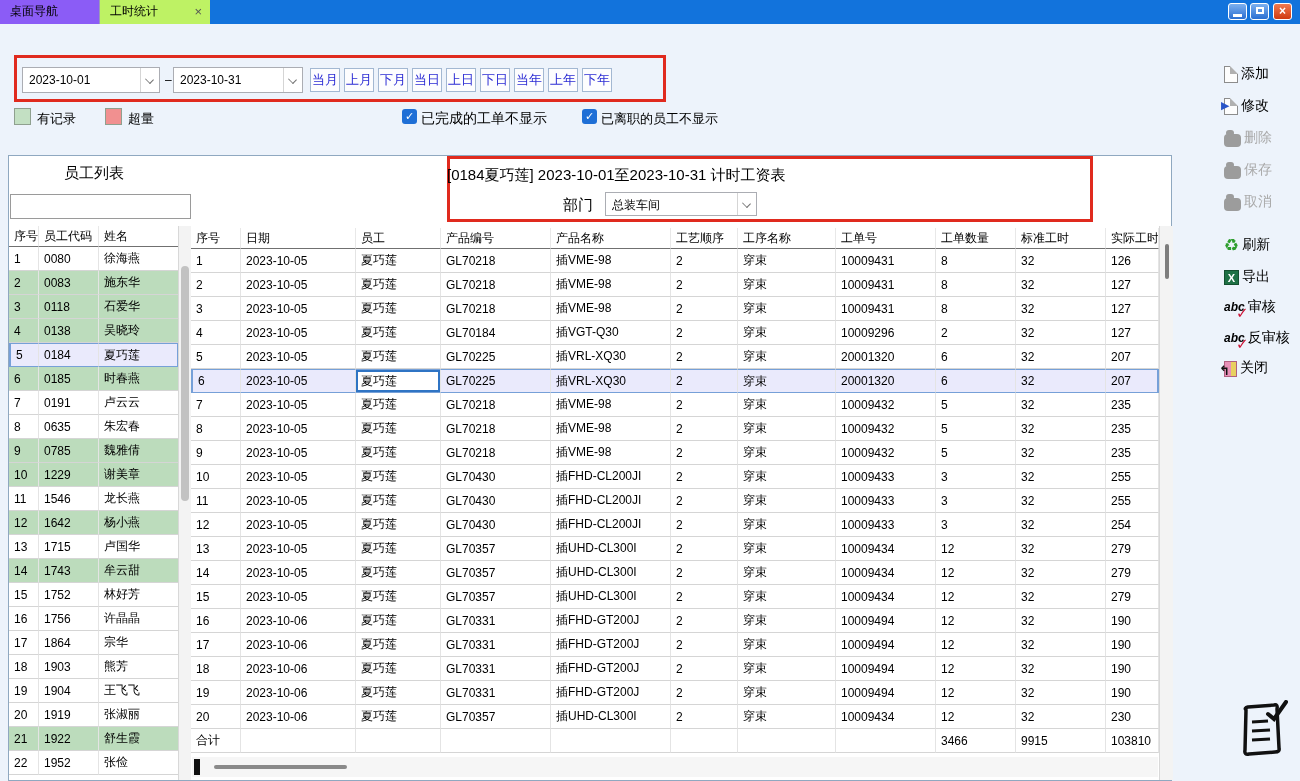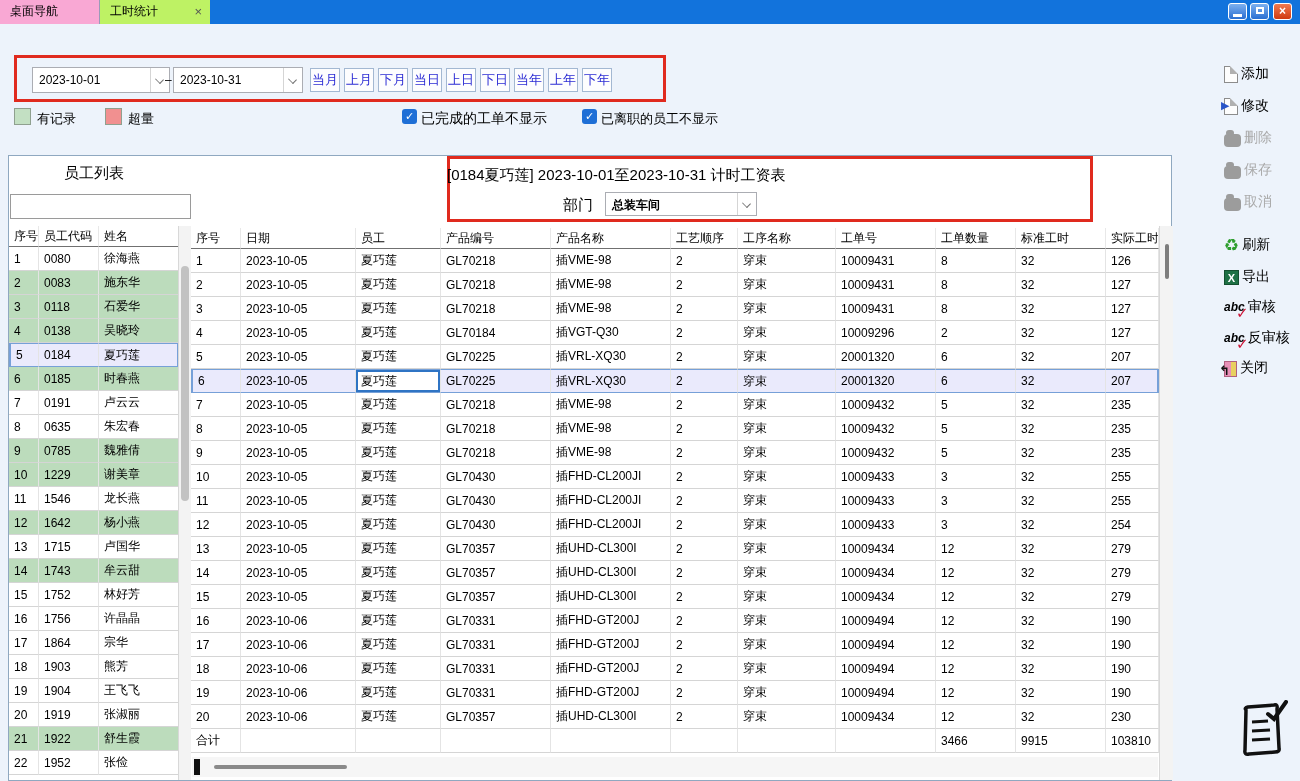--- a/index.html
+++ b/index.html
@@ -3,21 +3,21 @@
 <meta charset="utf-8">
 <style>
   * { margin:0; padding:0; box-sizing:border-box; }
   html,body { width:1300px; height:781px; overflow:hidden;
     font-family:"Liberation Sans","DejaVu Sans",sans-serif; font-size:12px; color:#000;
     background:#edf3fb; position:relative; }
 
   
   .tabbar { position:absolute; left:0; top:0; width:1300px; height:24px; background:#1273dc; }
   .tab { position:absolute; top:0; height:24px; line-height:23px; padding:0 10px; font-size:12px; cursor:default; }
-  .tab.inactive { left:0; width:100px; background:#f9a8d4; border-right:1px solid #9a9ab8; }
+  .tab.inactive { left:0; width:100px; background:#8b5cf6; border-right:1px solid #9a9ab8; }
   .tab.active { left:100px; width:110px; background:#bef264; }
   .tab .closex { position:absolute; right:8px; top:0; color:#555; font-size:13px; }
   .winbtn { position:absolute; top:3px; width:19px; height:17px; border:1px solid #fff; border-radius:3px;
     color:#fff; text-align:center; line-height:14px; font-size:12px; }
   .winbtn.min { left:1228px; background:linear-gradient(#7db0ef,#2a6fd2); }
   .winbtn.min i { display:block; width:9px; height:3px; background:#fff; margin:10px auto 0; }
   .winbtn.max { left:1250px; background:linear-gradient(#7db0ef,#2a6fd2); }
   .winbtn.max i { display:block; width:8px; height:7px; border:2px solid #fff; margin:3px auto 0; }
   .winbtn.cls { left:1273px; background:linear-gradient(#f07a50,#d03a10); font-weight:bold; line-height:15px; }
 
@@ -25,21 +25,21 @@
   .redbox { position:absolute; border:3px solid #e02a1e; z-index:50; pointer-events:none; }
   #redbox-dates { left:14px; top:55px; width:652px; height:47px; }
   #redbox-title { left:447px; top:156px; width:646px; height:66px; }
 
   
   .combo { position:absolute; height:26px; background:#fff; border:1px solid #abadb3; }
   .combo .val { position:absolute; left:6px; top:5px; }
   .combo .dd { position:absolute; right:0; top:0; width:19px; height:24px; border-left:1px solid #d5d5d5; }
   .chev { position:absolute; right:6px; top:8px; width:7px; height:7px; border-right:1px solid #707070;
     border-bottom:1px solid #707070; transform:rotate(45deg) scale(1,.8); }
-  #date-from { left:22px; top:67px; width:138px;margin-left:10px; }
+  #date-from { left:22px; top:67px; width:138px; }
   #date-sep { position:absolute; left:165px; top:73px; }
   #date-to { left:173px; top:67px; width:130px; }
   .qbtns { position:absolute; left:310px; top:68px; }
   .qbtn { display:inline-block; width:30px; height:24px; line-height:22px; text-align:center; margin-right:4px;
     border:1px solid #a3b8d2; background:#fdfdfe; color:#2b2bd4; font-size:13px; }
 
   
   .swatch { position:absolute; width:17px; height:17px; border:1px solid #8fa08f; top:108px; }
   .lbl { position:absolute; top:110px; font-size:13px; }
   .cbx { position:absolute; top:109px; width:15px; height:15px; border-radius:3px; background:#1f6fd6;
@@ -71,21 +71,21 @@
   #main-vscroll { left:1150px; width:14px; }
   .vthumb { position:absolute; left:2px; width:8px; border-radius:4px; background:#c2c2c2; }
   #main-vscroll .vthumb { left:5px; width:4px; background:#7d7d7d; }
   .hscroll { position:absolute; left:183px; top:601px; width:966px; height:20px; background:#f6f6f6; }
   .hmark { position:absolute; left:2px; top:2px; width:6px; height:16px; background:#111; }
   .hthumb { position:absolute; left:22px; top:8px; width:133px; height:4px; background:#8a8a8a; border-radius:2px; }
 
   
   .report-title { position:absolute; left:447px; top:166px; width:646px; text-align:left; font-size:15px; z-index:60; }
   .dept-label { position:absolute; left:563px; top:196px; font-size:15px; z-index:60; }
-  .dept-combo { left:605px; top:192px; width:152px; height:24px; z-index:60;font-weight:bold; }
+  .dept-combo { left:605px; top:192px; width:152px; height:24px; z-index:60; }
   .main-table-wrap { position:absolute; left:182px; top:72px; width:968px; }
 
   
   .side-btn { position:absolute; left:1224px; height:24px; line-height:22px; font-size:14px; cursor:default; white-space:nowrap; }
   .side-btn .ic { display:inline-block; vertical-align:middle; margin-right:3px; position:relative; }
   .side-btn.disabled { color:#a9a9a9; }
   .ic-page { width:14px; height:17px; background:#fdfdfd; border:1px solid #8c8c8c; position:relative; }
   .ic-page:after { content:""; position:absolute; right:-1px; top:-1px; border:4px solid #edf3fb;
     border-left-color:#b0b0b0; border-bottom-color:#b0b0b0; }
   .ic-arrow { position:absolute; left:-4px; bottom:-2px; color:#2a55c8; font-size:11px; }

